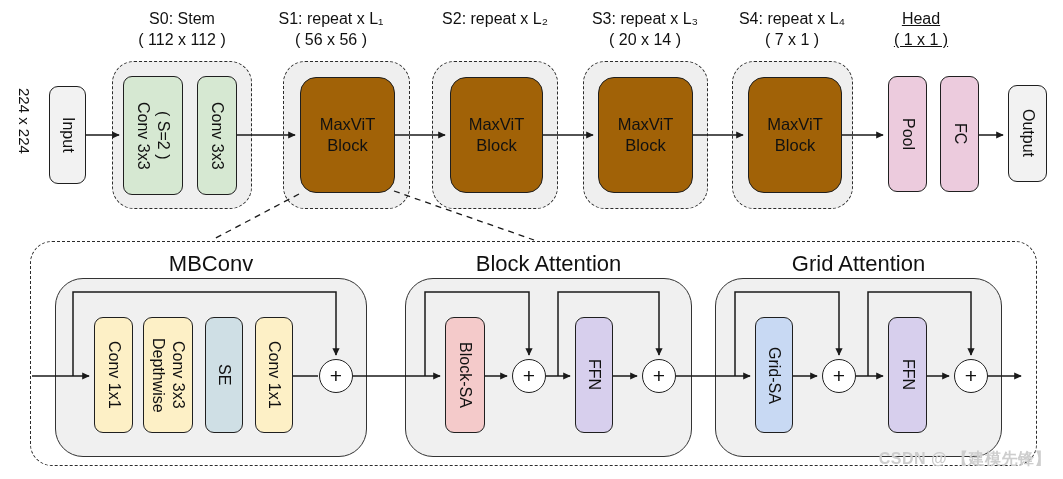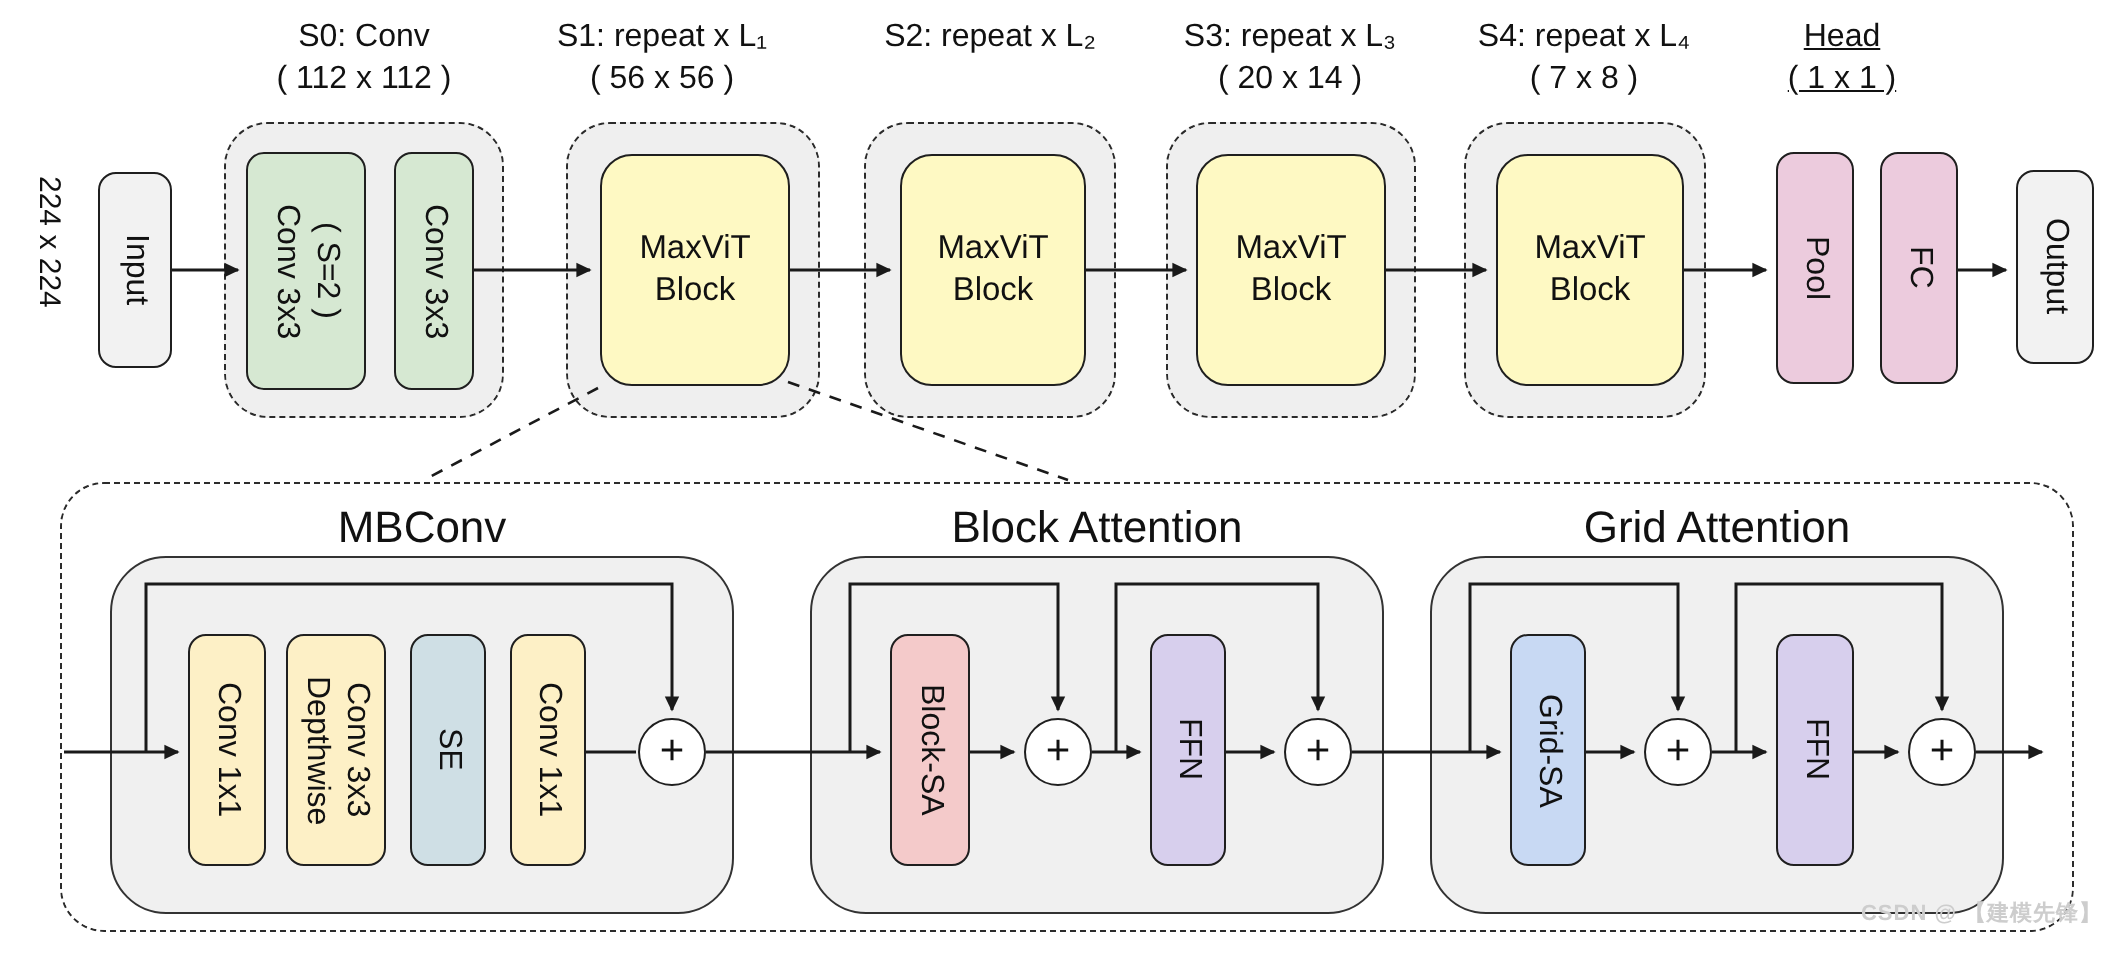--- a/index.html
+++ b/index.html
@@ -7,21 +7,21 @@
           font-family:"Liberation Sans","DejaVu Sans",sans-serif;color:#111;overflow:hidden;}
   *{box-sizing:border-box;}
 
   .stage-container{position:absolute;background:#efefef;border:1.6px dashed #2b2b2b;border-radius:22px;z-index:1;}
   .outer-dashed{position:absolute;border:1.6px dashed #2b2b2b;border-radius:22px;z-index:1;}
   .detail-container{position:absolute;background:#f0f0f0;border:1.5px solid #333;border-radius:28px;z-index:1;}
 
   .box{position:absolute;display:flex;align-items:center;justify-content:center;
        border:1.5px solid #1f1f1f;z-index:3;text-align:center;}
   .r9{border-radius:9px;}
-  .white-block{background:#fef9c3;border-radius:16px;font-size:16.5px;line-height:21px;white-space:pre-line;}
+  .white-block{background:#a16207;border-radius:16px;font-size:16.5px;line-height:21px;white-space:pre-line;}
   .gray{background:#f2f2f2;}
   .green{background:#d6e8d2;}
   .pink{background:#eccbdd;}
   .yellow{background:#fdf0c6;}
   .seblue{background:#cfdfe5;}
   .sapink{background:#f4caca;}
   .purple{background:#d7cfed;}
   .gridblue{background:#c8d9f3;}
 
   .vtext{writing-mode:vertical-lr;text-orientation:sideways;white-space:pre-line;
@@ -29,21 +29,21 @@
   .vsmall{position:absolute;writing-mode:vertical-lr;text-orientation:sideways;
           font-size:15px;z-index:3;display:flex;align-items:center;}
 
   .header{position:absolute;top:8px;text-align:center;font-size:16px;line-height:21px;z-index:3;}
   .section-title{position:absolute;top:251px;text-align:center;font-size:22px;z-index:3;}
 
   .plus-circle{position:absolute;width:34px;height:34px;border:1.5px solid #1f1f1f;border-radius:50%;
                background:#fff;display:flex;align-items:center;justify-content:center;
                font-size:21px;z-index:4;}
   svg.lines{position:absolute;left:0;top:0;z-index:2;}
-  .watermark{position:absolute;top:449px;right:12px;font-size:11px;font-weight:bold;
+  .watermark{position:absolute;top:449px;right:12px;font-size:16px;font-weight:bold;
              color:#cdcdcd;z-index:9;letter-spacing:0.5px;text-align:center;}
 </style>
 </head>
 <body>
 
 <div class="canvas">
 
   <svg class="lines" width="1063" height="479">
     <defs>
       <marker id="ah" viewBox="0 0 10 10" refX="8.5" refY="5" markerWidth="9" markerHeight="8" orient="auto-start-reverse" markerUnits="userSpaceOnUse">
@@ -76,37 +76,37 @@
       <path d="M927,376 H949" marker-end="url(#ah)"></path>
       <path d="M988,376 H1021" marker-end="url(#ah)"></path>
     </g>
     <g stroke="#1a1a1a" stroke-width="1.3" fill="none" stroke-dasharray="6 5">
       <path d="M299,194 L212,240"></path>
       <path d="M394,191 L534,240"></path>
     </g>
   </svg>
 
   <div class="header" style="left:107px;width:150px;">
-    <div>S0: Conv</div>
+    <div>S0: Stem</div>
     <div>( 112 x 112 )</div>
   </div>
   <div class="header" style="left:256px;width:150px;">
     <div>S1: repeat x L₁</div>
     <div>( 56 x 56 )</div>
   </div>
   <div class="header" style="left:420px;width:150px;">
     <div>S2: repeat x L₂</div>
   </div>
   <div class="header" style="left:570px;width:150px;">
     <div>S3: repeat x L₃</div>
     <div>( 20 x 14 )</div>
   </div>
   <div class="header" style="left:717px;width:150px;">
     <div>S4: repeat x L₄</div>
-    <div>( 7 x 8 )</div>
+    <div>( 7 x 1 )</div>
   </div>
   <div class="header" style="left:846px;width:150px;text-decoration:underline;">
     <div>Head</div>
     <div>( 1 x 1 )</div>
   </div>
 
   <div class="vsmall" style="left:16px;top:88px;height:94px;">224 x 224</div>
 
   <div class="box gray r9" style="left:49px;top:86px;width:37px;height:98px;">
     <span class="vtext">Input</span>

